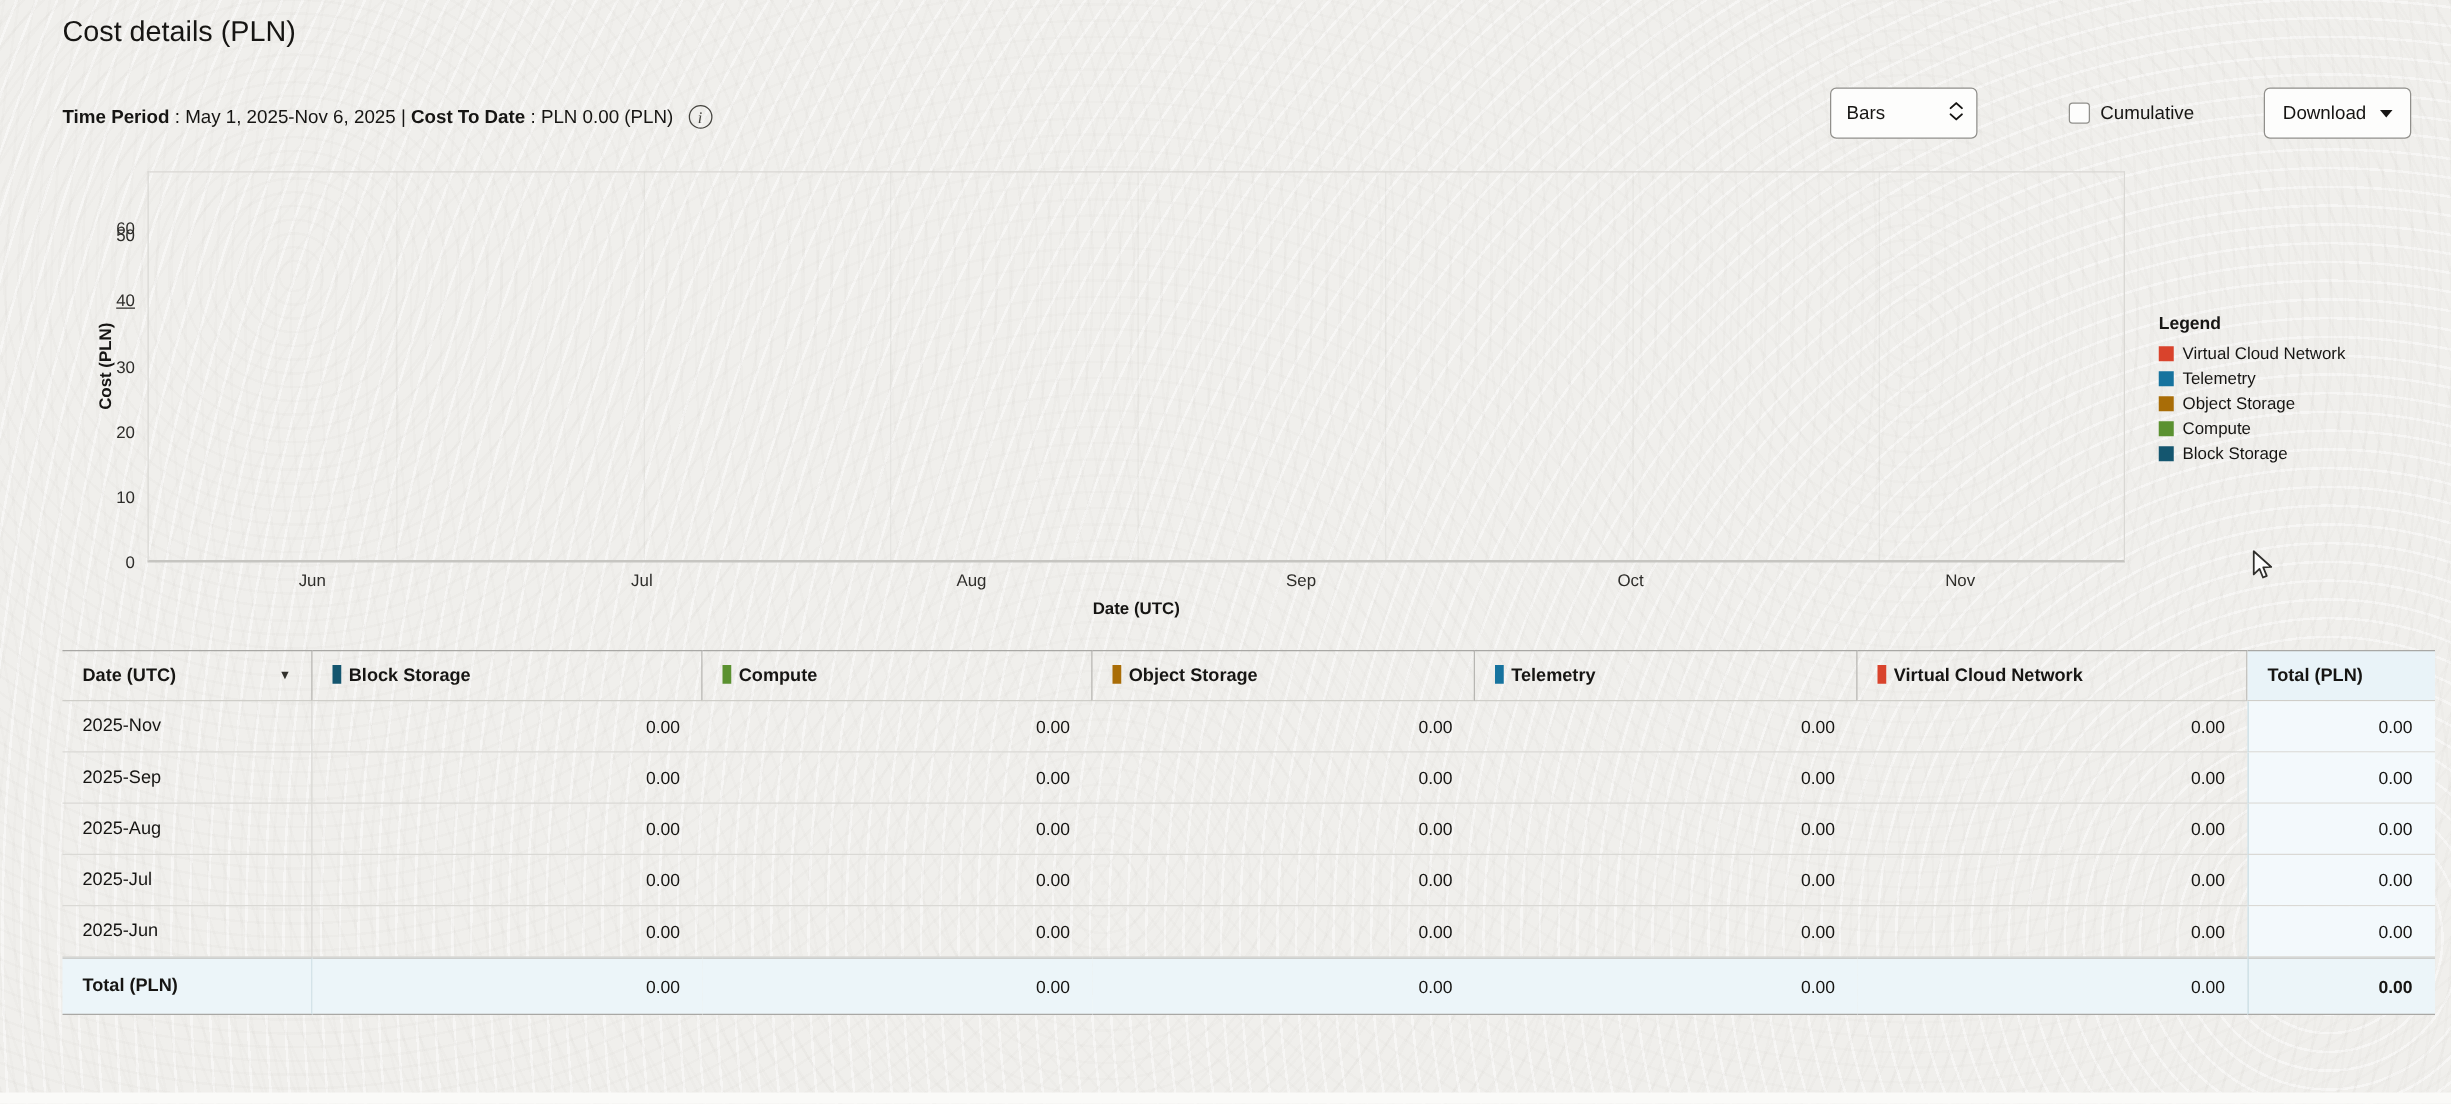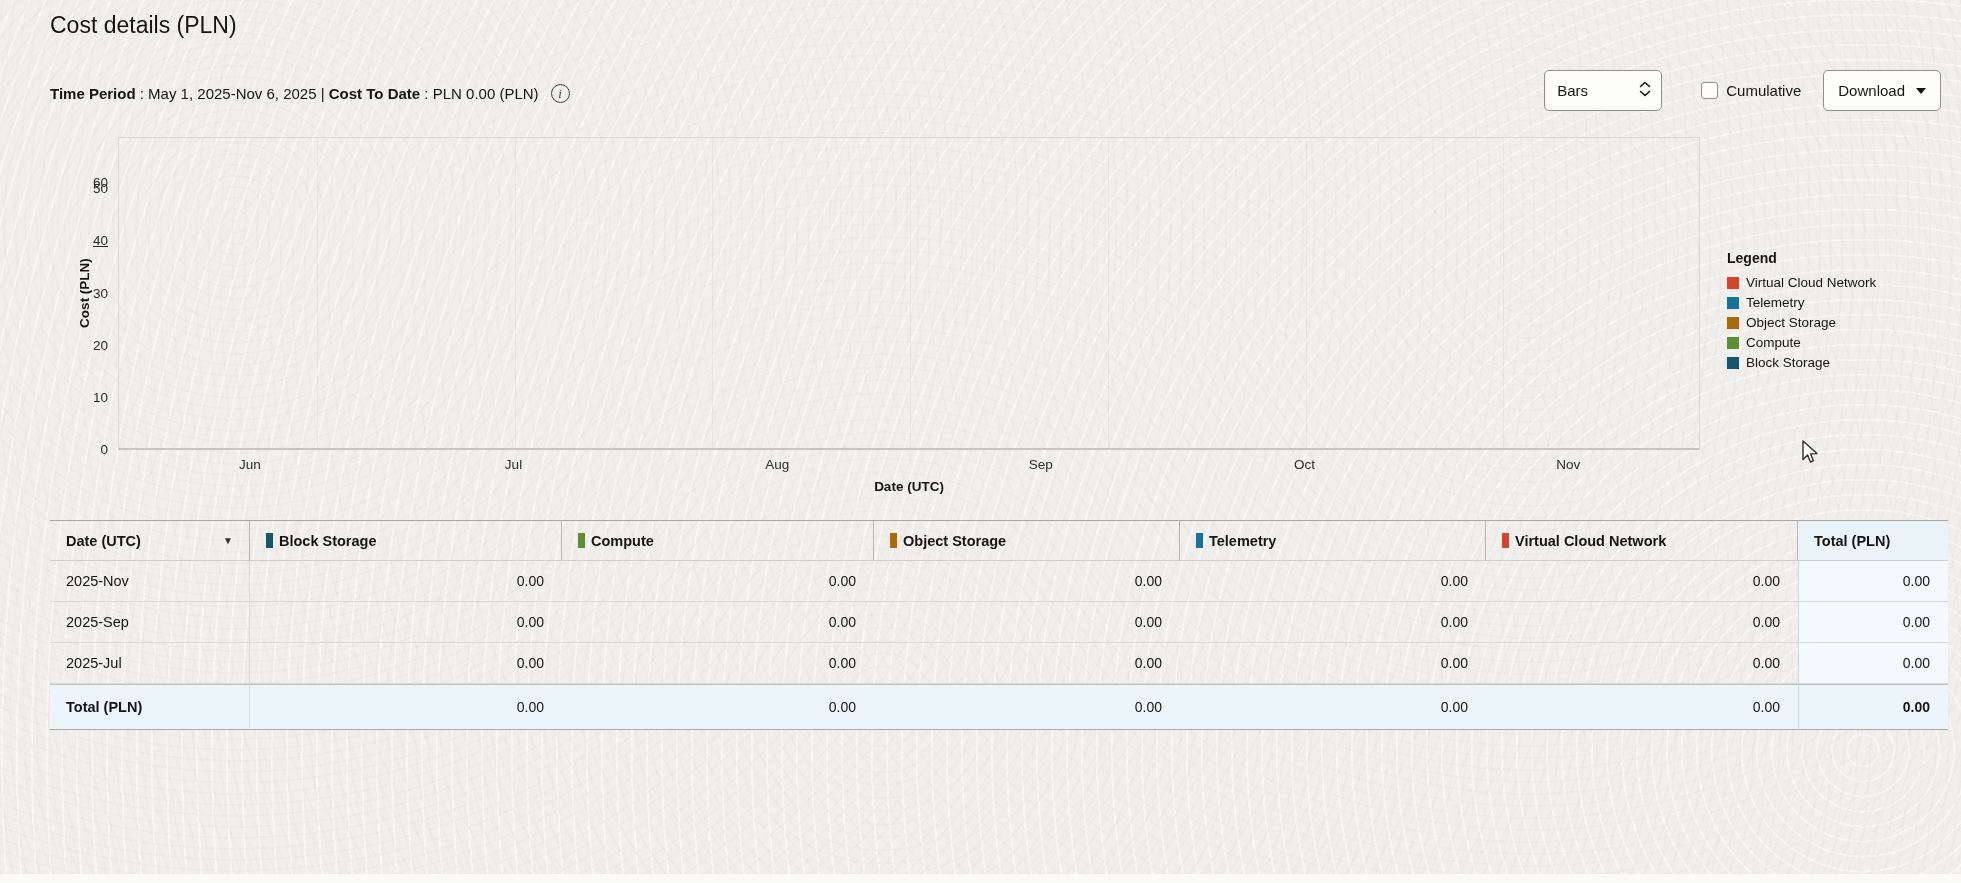--- a/index.html
+++ b/index.html
@@ -20,21 +20,21 @@
 
   .meta-row { position:absolute; left:50px; top:84px; font-size:15px; color:#161513; white-space:pre; display:flex; align-items:center; }
   .meta-row b { font-weight:700; }
   .info-icon {
     margin-left:12px; width:19px; height:19px; border:1.5px solid #44433e; border-radius:50%;
     display:inline-flex; align-items:center; justify-content:center;
     font-family:"Liberation Serif", serif; font-style:italic; font-size:13px; line-height:1; color:#44433e;
     cursor:pointer; flex:0 0 auto;
   }
 
-  .controls { position:absolute; top:70px; right:20px; display:flex; align-items:center; }
+  .controls { position:absolute; top:70px; right:32px; display:flex; align-items:center;gap:34px; }
   .select {
     width:118px; height:41px; background:#fdfdfc; border:1px solid #908f8b; border-radius:5px;
     display:flex; align-items:center; justify-content:space-between; padding:0 10px 0 12px;
     font-size:15px; cursor:pointer;
   }
   .checkbox-wrap { display:flex; align-items:flex-start; margin-left:16px; cursor:pointer;padding-left:23px; }
   .checkbox-box { width:17px; height:17px; border:1px solid #908f8b; background:#fdfdfc; border-radius:3px; margin-right:8px; }
   .checkbox-label { font-size:15px; }
   .download-btn {
     margin-left:22px; height:41px; background:#fdfdfc; border:1px solid #908f8b; border-radius:5px;
@@ -219,21 +219,39 @@
         <tr>
           <td>2025-Sep</td>
           <td class="num">0.00</td>
           <td class="num">0.00</td>
           <td class="num">0.00</td>
           <td class="num">0.00</td>
           <td class="num">0.00</td>
           <td class="num total-col">0.00</td>
         </tr>
         <tr>
+          <td>2025-Aug</td>
+          <td class="num">0.00</td>
+          <td class="num">0.00</td>
+          <td class="num">0.00</td>
+          <td class="num">0.00</td>
+          <td class="num">0.00</td>
+          <td class="num total-col">0.00</td>
+        </tr>
+        <tr>
           <td>2025-Jul</td>
+          <td class="num">0.00</td>
+          <td class="num">0.00</td>
+          <td class="num">0.00</td>
+          <td class="num">0.00</td>
+          <td class="num">0.00</td>
+          <td class="num total-col">0.00</td>
+        </tr>
+        <tr>
+          <td>2025-Jun</td>
           <td class="num">0.00</td>
           <td class="num">0.00</td>
           <td class="num">0.00</td>
           <td class="num">0.00</td>
           <td class="num">0.00</td>
           <td class="num total-col">0.00</td>
         </tr>
       </tbody>
     <tfoot id="table-foot">
         <tr>

